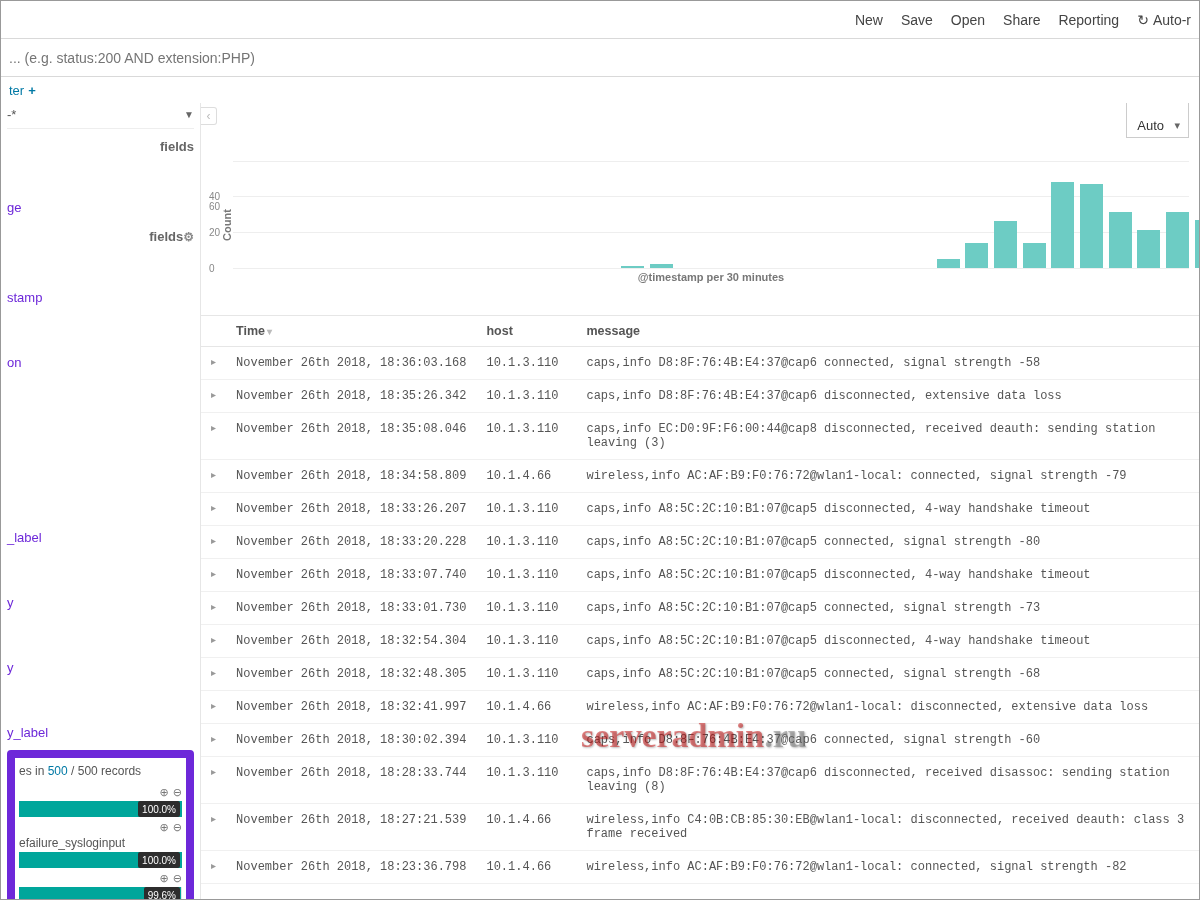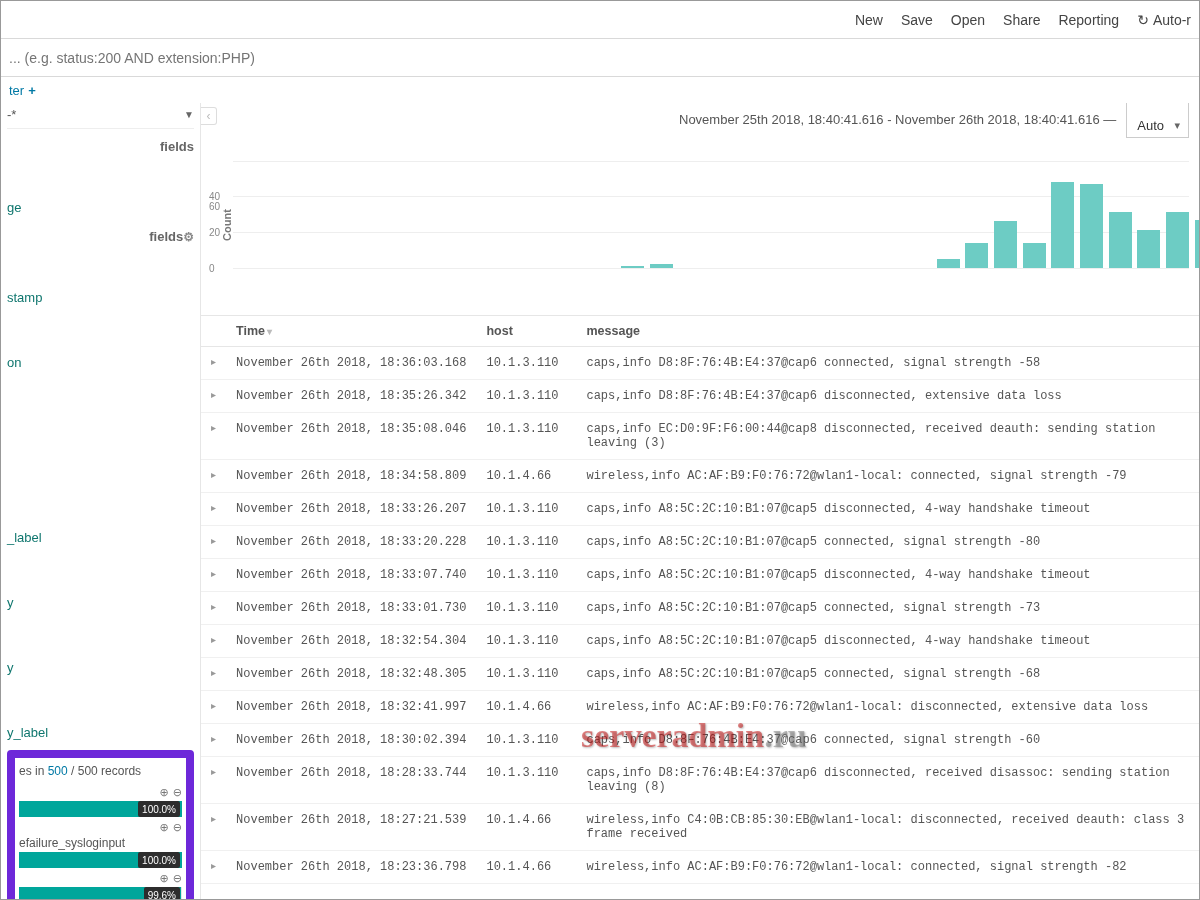--- a/index.html
+++ b/index.html
@@ -55,21 +55,21 @@
     border-right: 1px solid #e6e6e6;
     padding: 4px 6px;
     font-size: 13px;
     color:#555;
     overflow:hidden;
   }
   .index-row { display:flex; align-items:center; justify-content:space-between; border-bottom:1px solid #eee; padding-bottom:6px; margin-bottom:8px;}
   .caret-down { font-size:10px; color:#666; }
   .side-h { font-weight:600; color:#666; margin:10px 0 6px 0; display:flex; justify-content:flex-end; align-items:center;}
   .gear { color:#888; font-size:12px; }
-  .side-item { padding:4px 0; color:#0f766e;margin-top:42px; }
+  .side-item { padding:4px 0; color:#6d28d9;margin-top:42px; }
   .side-gap { height: 110px; }
   .facets-box {
     border: 8px solid #6d28d9;
     border-radius: 4px;
     padding:6px 4px;
     margin-top:6px;
   }
   .facet-title { font-size:12px; color:#555; margin-bottom:8px;}
   .facet-title .blue { color:#0079a5; }
   .facet-row { margin-bottom:4px; }
@@ -257,21 +257,20 @@
             </div>
           </div>
         </div>
     </div>
   </div>
 
   <div class="main">
     <div class="collapse-handle">‹</div>
 
     <div class="range-row">
-      <span>November 25th 2018, 18:40:41.616 - November 26th 2018, 18:40:41.616 —</span>
       <span class="select">Auto</span>
     </div>
 
     <div class="chart-area">
       <div class="ylab">Count</div>
       <div class="chart" id="chart">
         <div id="ygrids">
             <div class="grid-y" style="top: 100%;"></div>
             <div class="grid-y" style="top: 72.2222%;"></div>
             <div class="grid-y" style="top: 44.4444%;"></div>
@@ -290,20 +289,21 @@
             <div class="bar" style="position: absolute; left: calc(91.6%); width: 2.4%; height: 43.0556%;"></div>
             <div class="bar" style="position: absolute; left: calc(94.6%); width: 2.4%; height: 29.1667%;"></div>
             <div class="bar" style="position: absolute; left: calc(97.6%); width: 2.4%; height: 43.0556%;"></div>
             <div class="bar" style="position: absolute; left: calc(100.6%); width: 2.4%; height: 37.5%;"></div>
           </div>
       <div class="ytick" style="top: 100%;">0</div>
           <div class="ytick" style="top: 72.2222%;">20</div>
           <div class="ytick" style="top: 44.4444%;">40</div>
           <div class="ytick" style="top: 16.6667%; margin-top: 45px;">60</div>
         </div>
+      <div class="xlab">@timestamp per 30 minutes</div>
     </div>
 
     <div class="table-wrap">
       <table>
         <thead>
           <tr>
             <th style="width:18px"></th>
             <th><span>Time</span><span class="sort">▾</span></th>
             <th>host</th>
             <th>message</th>

